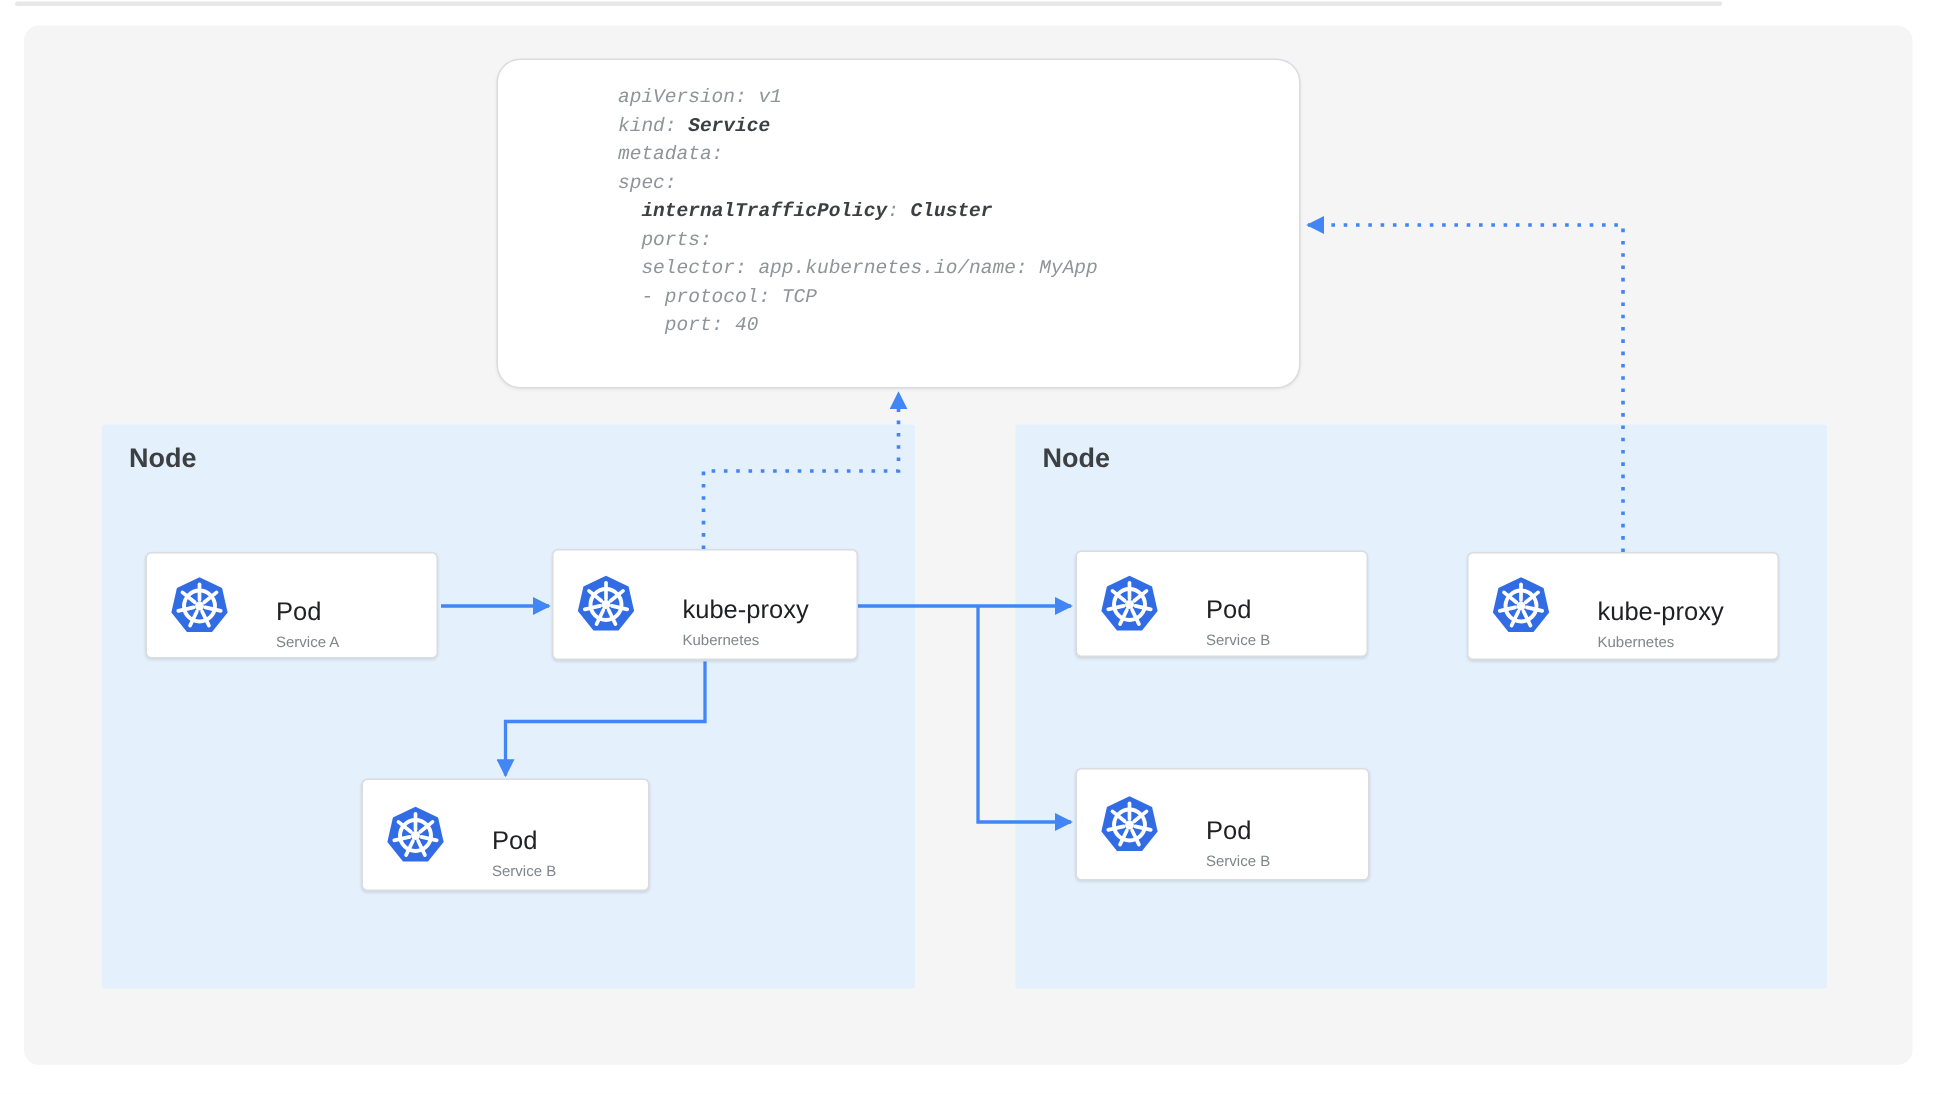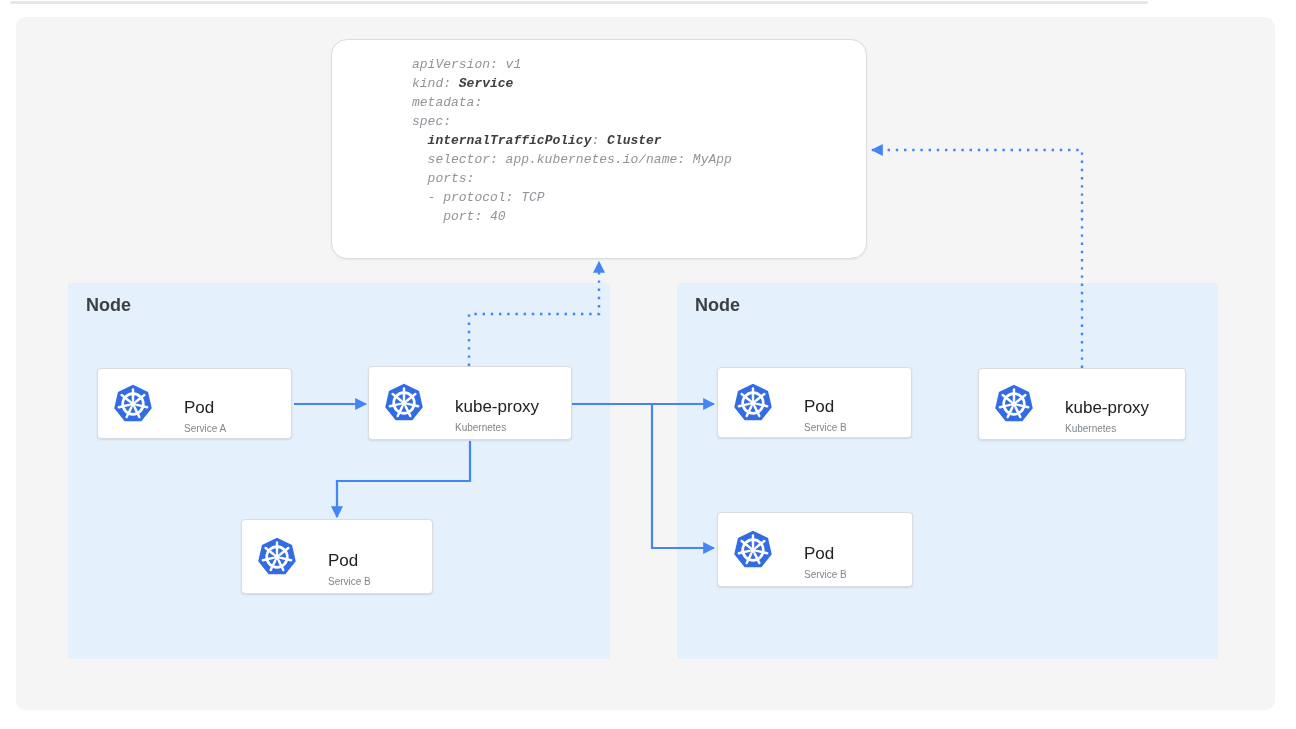--- a/index.html
+++ b/index.html
@@ -86,22 +86,22 @@
     <path class="arrow-dotted" marker-end="url(#ah)" d="M469,366 V314 H599 V262"></path>
     <path class="arrow-dotted" marker-end="url(#ah)" d="M1082,368 V150 H872"></path>
   </svg>
 
   <div class="yaml-card">
     <div class="code-line"><span>apiVersion: v1</span><span class="b"></span></div>
     <div class="code-line"><span>kind: </span><span class="b">Service</span></div>
     <div class="code-line"><span>metadata:</span><span class="b"></span></div>
     <div class="code-line"><span>spec:</span><span class="b"></span></div>
     <div class="code-line"><span>  </span><span class="b">internalTrafficPolicy</span><span>: </span><span class="b">Cluster</span></div>
+    <div class="code-line"><span>  ports:</span><span class="b"></span></div>
     <div class="code-line"><span>  selector: app.kubernetes.io/name: MyApp</span><span class="b"></span></div>
-    <div class="code-line"><span>  ports:</span><span class="b"></span></div>
     <div class="code-line"><span>  - protocol: TCP</span><span class="b"></span></div>
     <div class="code-line"><span>    port: 40</span><span class="b"></span></div>
   </div>
 
   <div class="card" style="left:97px;top:368px;width:195px;height:71px;">
     <svg class="k8s" viewBox="0 0 24 25">
         <use href="#k8s-sym"></use>
       </svg>
     <div class="card-text">
       <div class="card-title">Pod</div>

